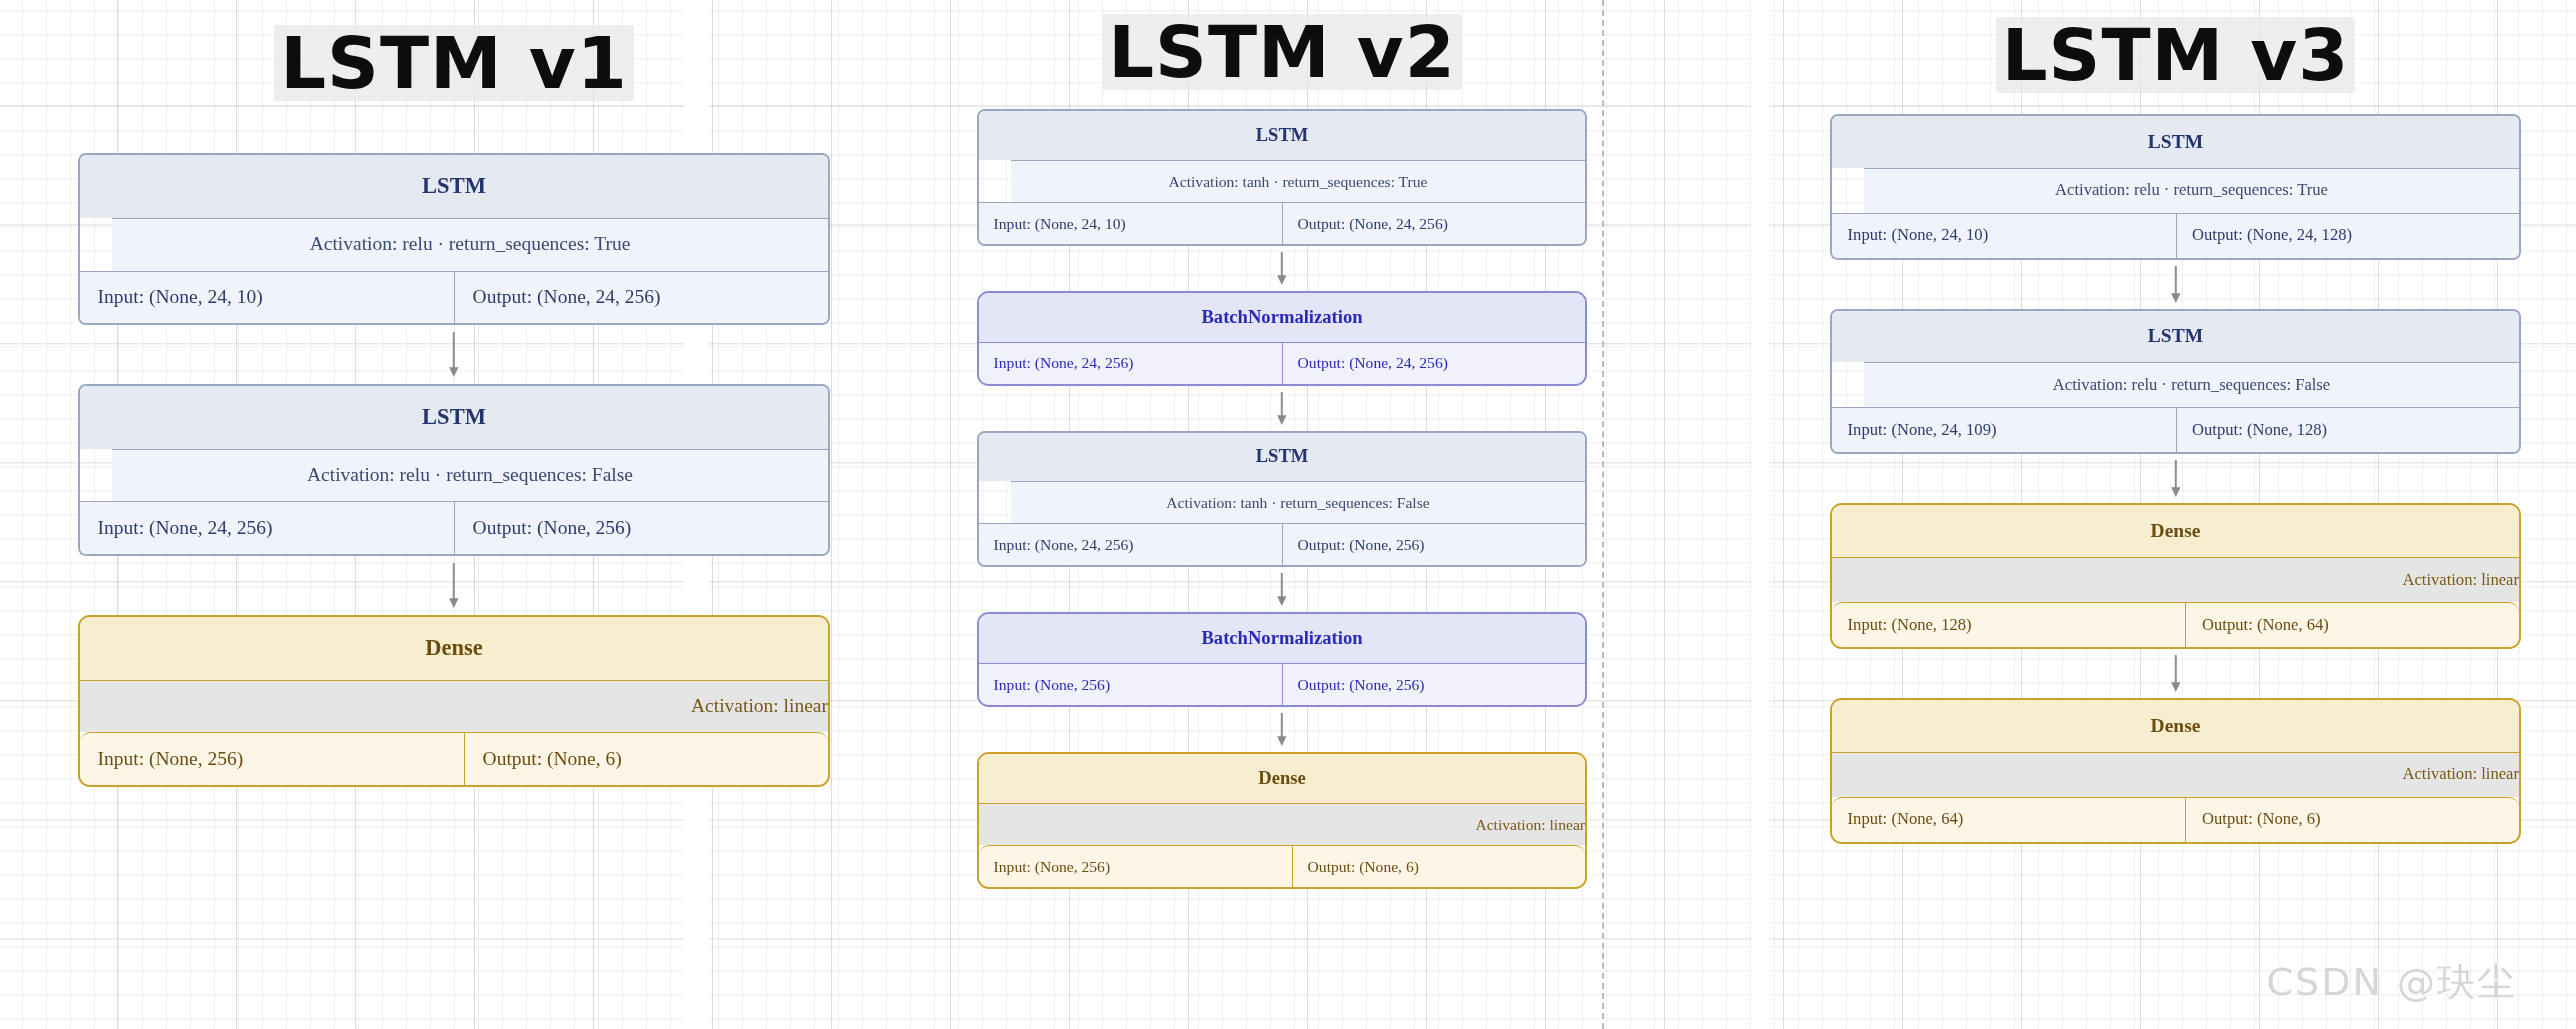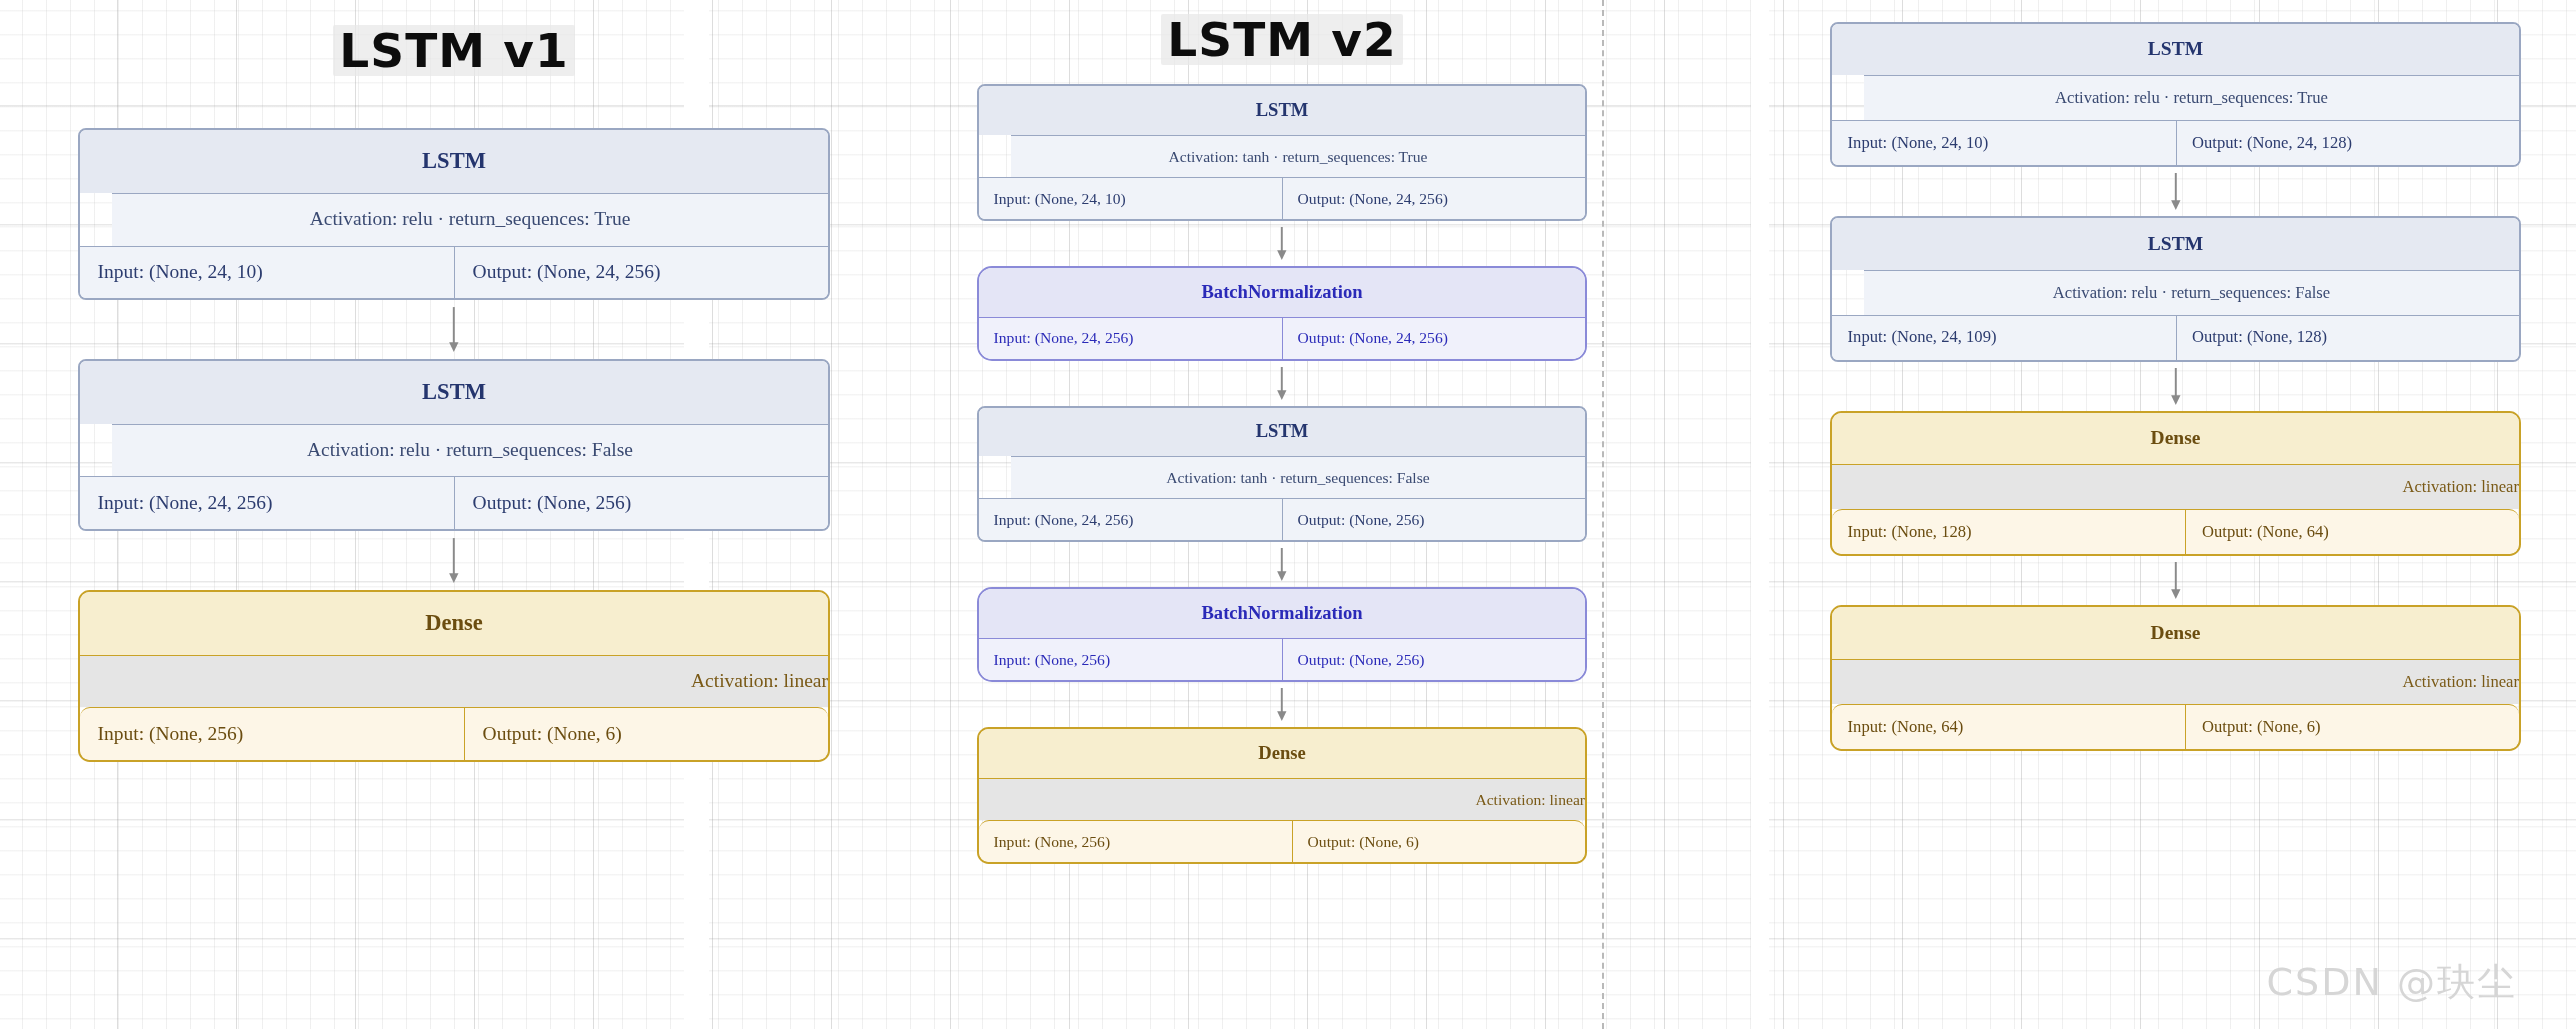--- a/index.html
+++ b/index.html
@@ -79,21 +79,21 @@
     display: flex;
     flex-direction: column;
     align-items: center;
   }
   #column-0 { left: 39px;   width: 830px; }
   #column-1 { left: 950px; width: 664px; }
   #column-2 { left: 1814px; width: 723px; }
 
   .column-title {
     font-family: "DejaVu Sans", "Liberation Sans", sans-serif;
-    font-size: 47px;
+    font-size: 72px;
     font-weight: 700;
     color: #0d0d0d;
     letter-spacing: 1px;
     line-height: 1;
     white-space: nowrap;
     background: rgba(232,232,232,0.72);
     padding: 2px 5.9px;
     border-radius: 2px;
   }
   #column-0 .column-title { margin-top: 25.4px; }
@@ -174,21 +174,20 @@
   }
   .theme-lstm .node-io {
     background: #f0f3f9;
     border-top-color: #9aa7c2;
   }
   .theme-lstm .node-io-cell { color: #2c3c6f; }
   .theme-lstm .node-io-cell.io-output { border-left-color: #9aa7c2; }
 
   .theme-batchnorm {
     border-color: #8a8ad8;
-    border-radius: 15px;
   }
   .theme-batchnorm .node-title {
     background: #e4e5f6;
     color: #2a2ab8;
   }
   .theme-batchnorm .node-io {
     background: #f0f1fb;
     border-top-color: #8a8ad8;
   }
   .theme-batchnorm .node-io-cell { color: #2a2ab8; }
@@ -352,20 +351,21 @@
           <div class="node-title">Dense</div>
           <div class="node-config">Activation: linear</div>
           <div class="node-io">
             <div class="node-io-cell io-input">Input: (None, 256)</div>
             <div class="node-io-cell io-output">Output: (None, 6)</div>
           </div>
         </div>
       </div>
     </div>
     <div class="column" id="column-2">
+      <div class="column-title">LSTM v3</div>
       <div class="layer-stack">
         <div class="layer-node theme-lstm">
           <div class="node-title">LSTM</div>
           <div class="node-config">Activation: relu  ·  return_sequences: True</div>
           <div class="node-io">
             <div class="node-io-cell io-input">Input: (None, 24, 10)</div>
             <div class="node-io-cell io-output">Output: (None, 24, 128)</div>
           </div>
         </div>
         <div class="connector">

